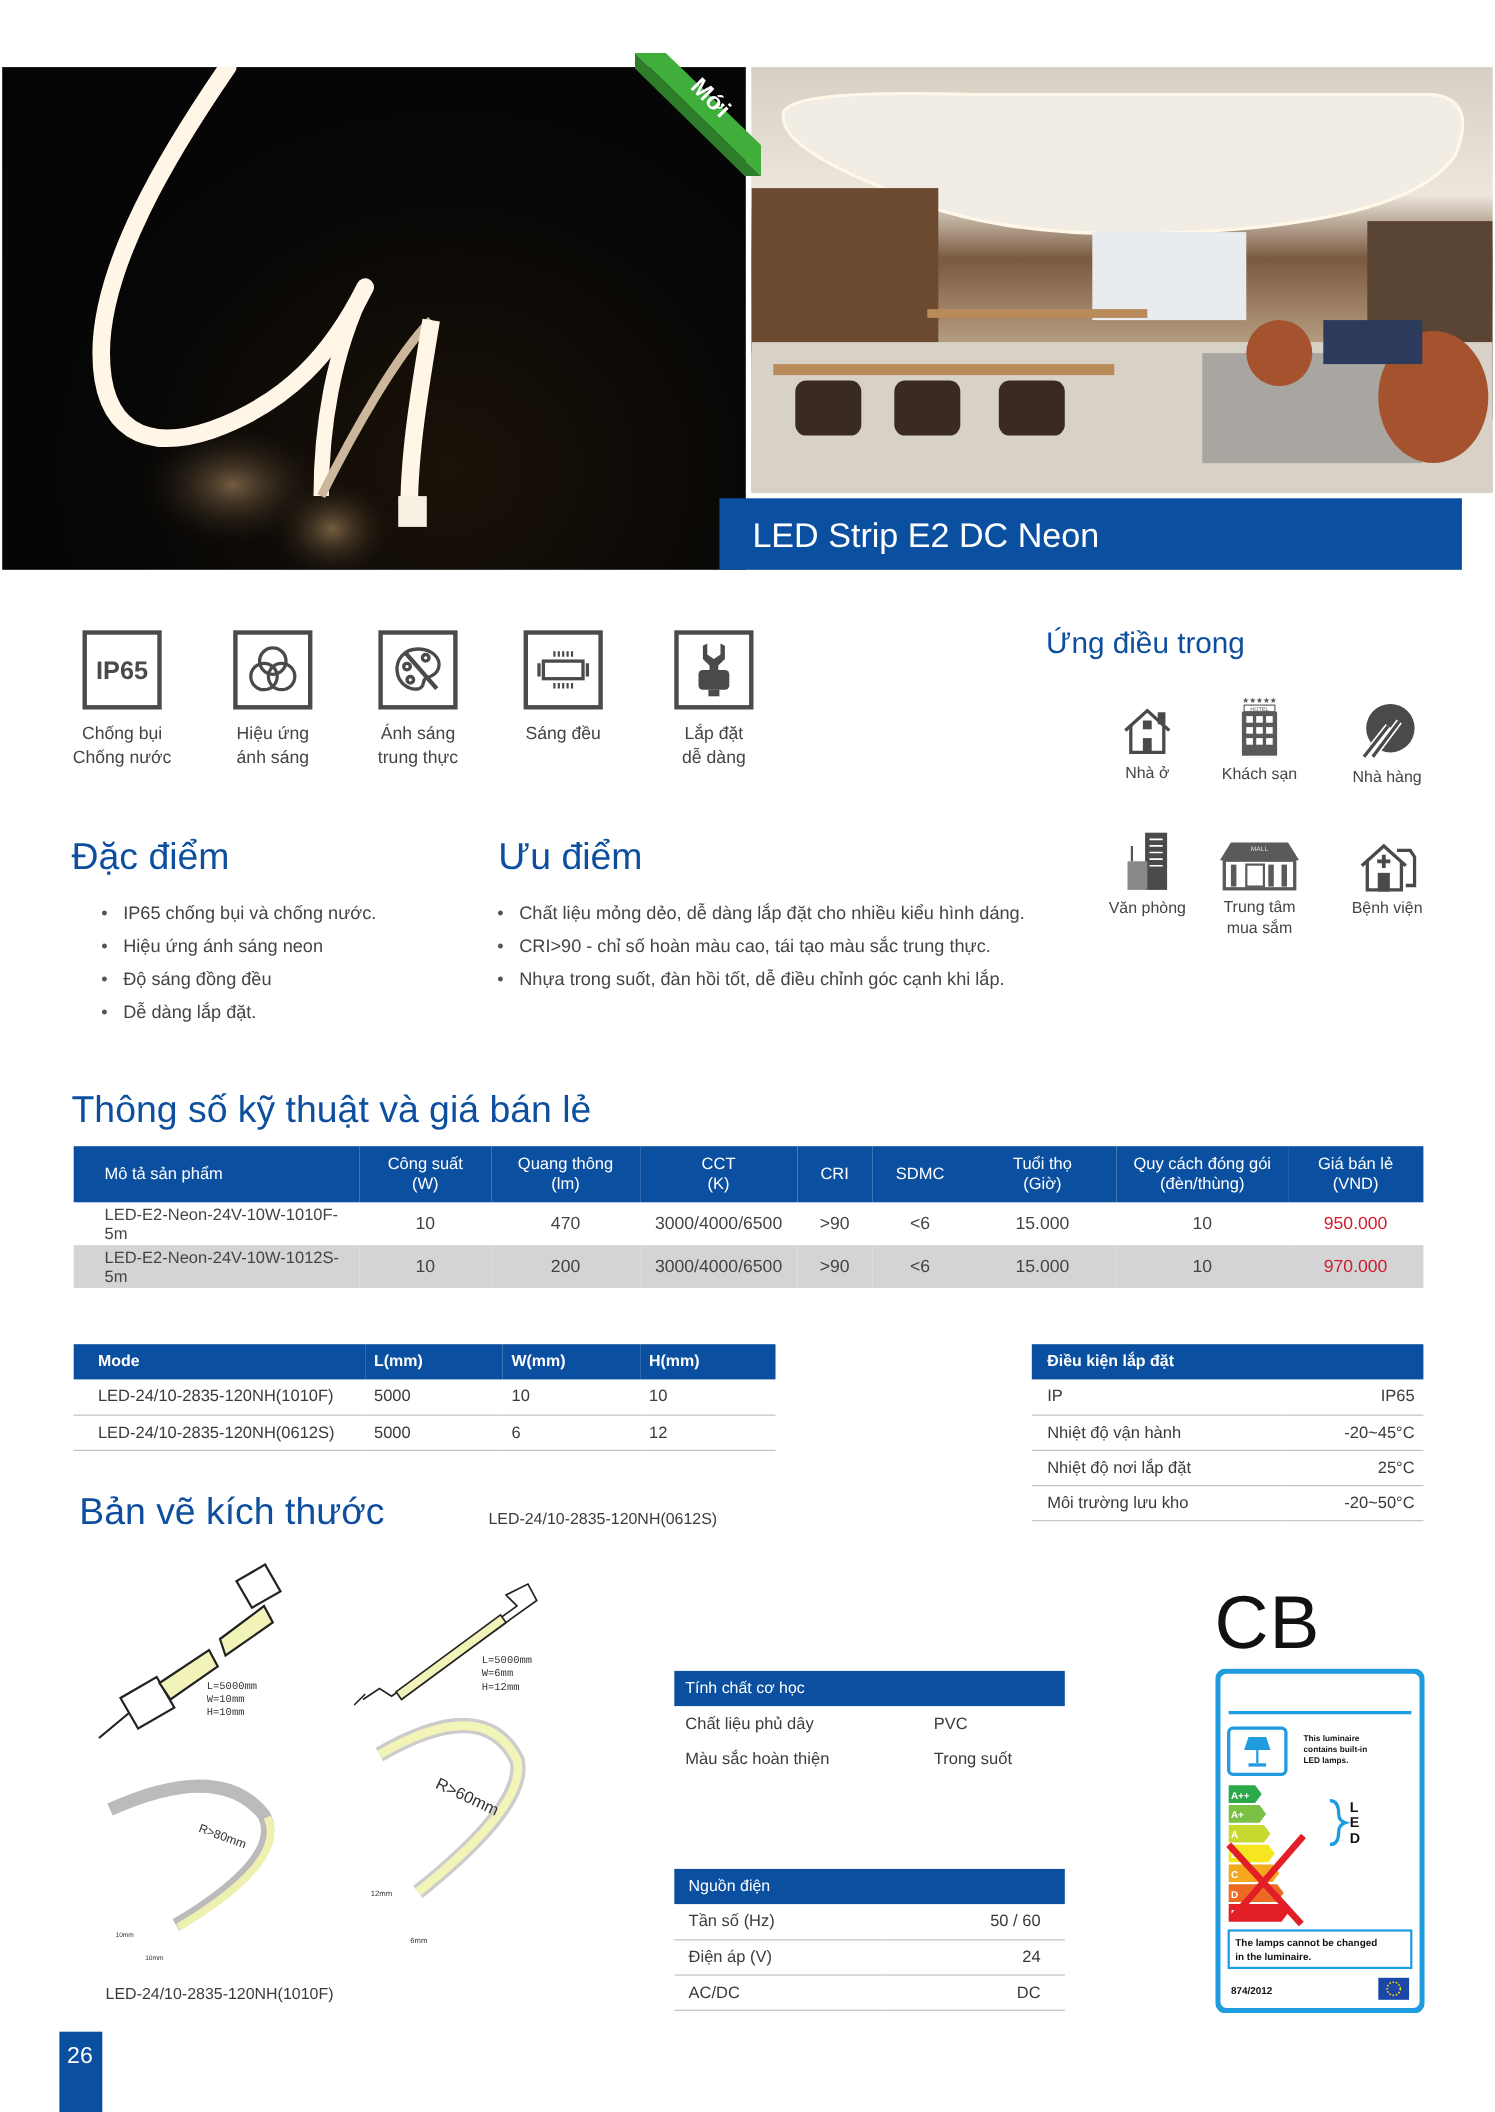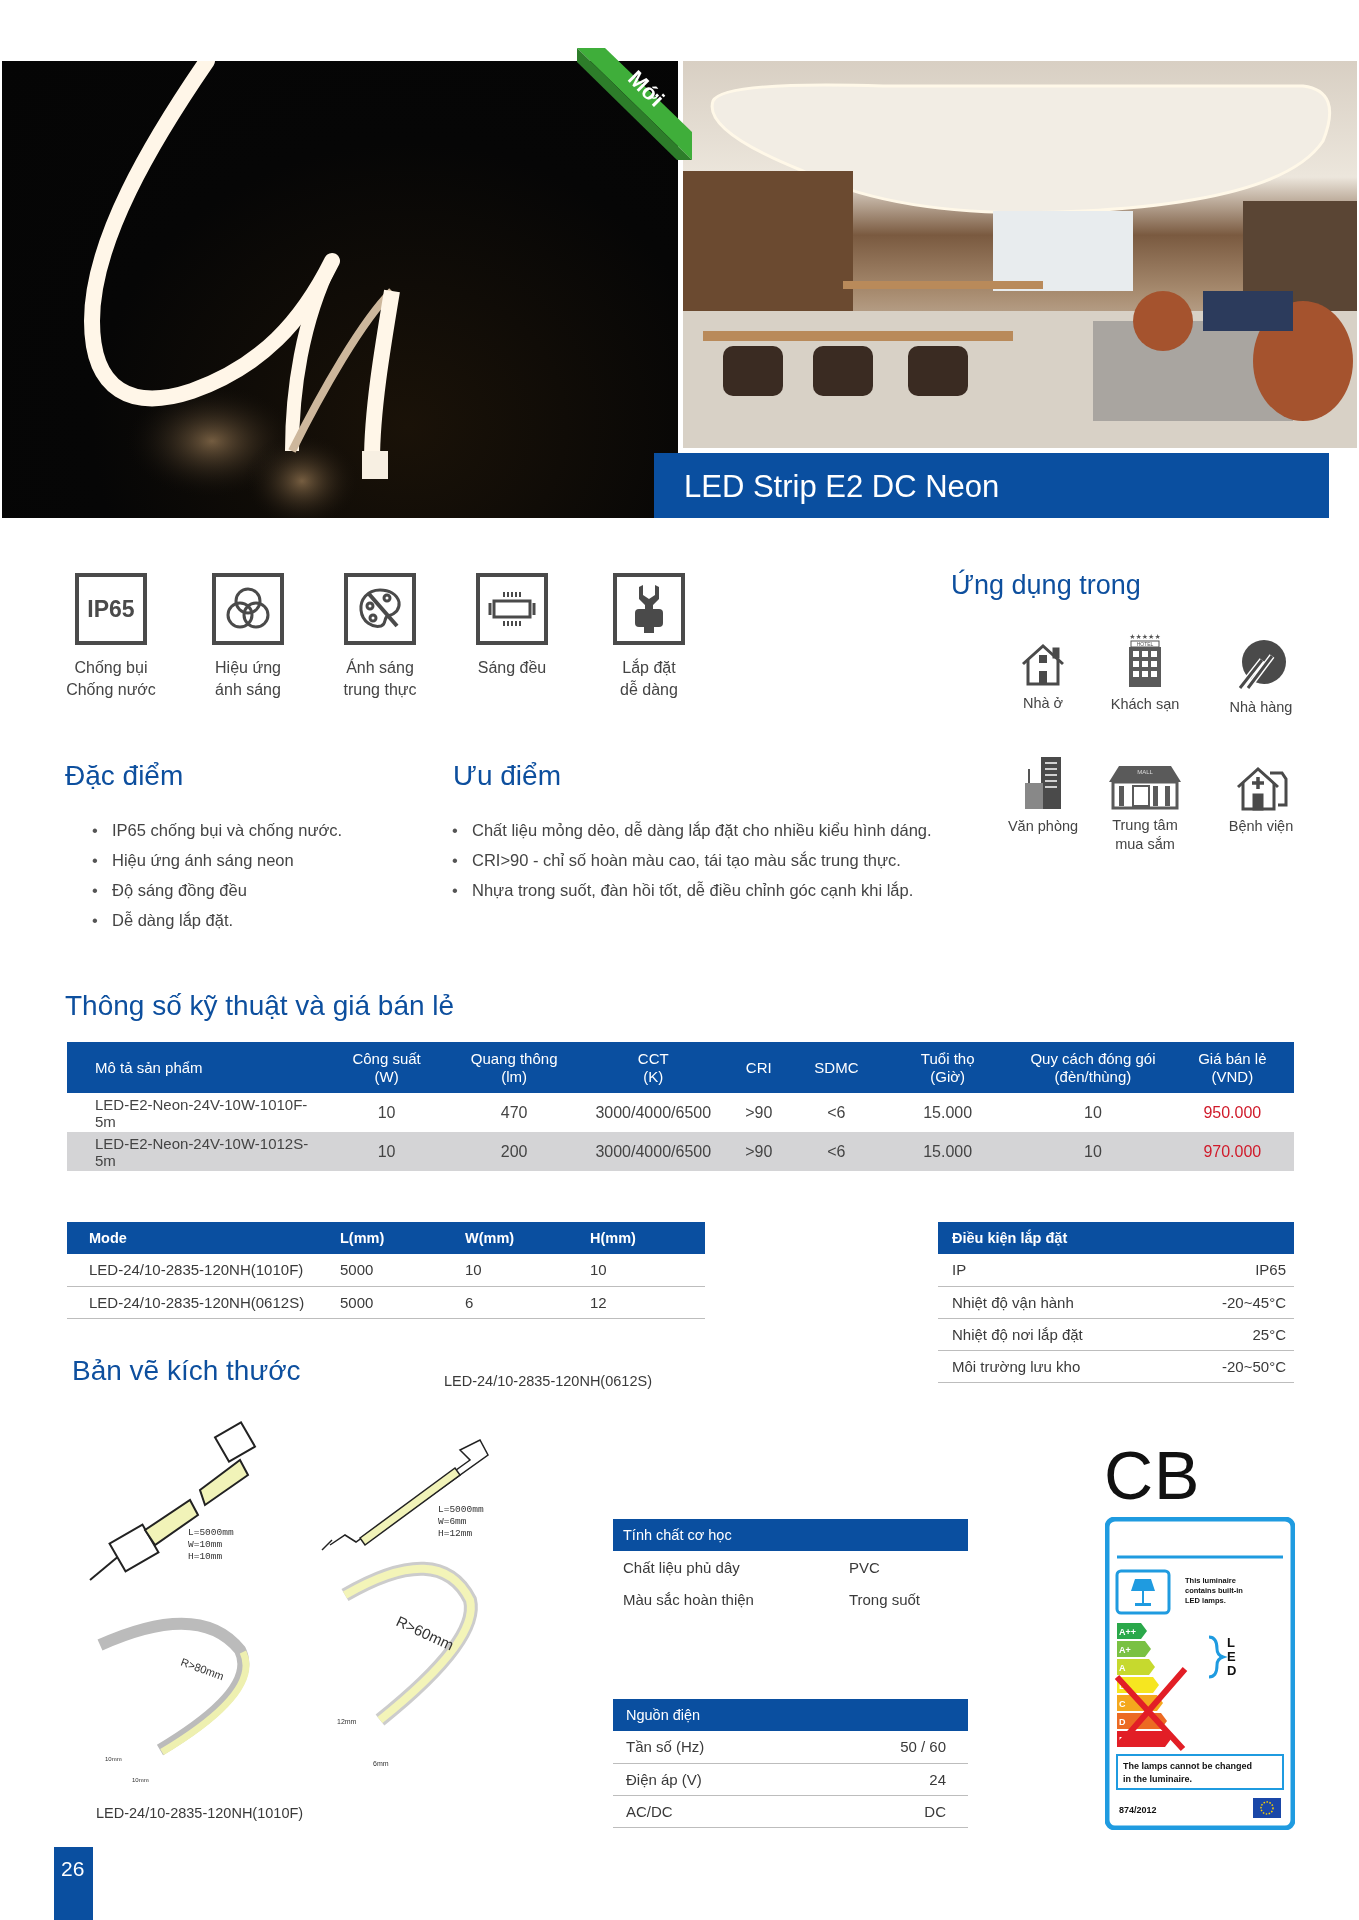--- a/index.html
+++ b/index.html
@@ -4,21 +4,21 @@
 <style>
   * { box-sizing: border-box; margin: 0; padding: 0; }
   body { width: 1359px; height: 1920px; background: #ffffff; position: relative; overflow: hidden; font-family: "Liberation Sans", "DejaVu Sans", sans-serif; color: #3a3a3a; }
   .abs { position: absolute; }
   .hero-left { left: 2px; top: 61px; width: 676px; height: 457px; background: radial-gradient(ellipse at 60% 80%, #1a1208 0%, #060606 55%, #050505 100%); overflow: hidden; }
   .hero-right { left: 683px; top: 61px; width: 674px; height: 387px; overflow: hidden; background: linear-gradient(180deg, #d8cfc3 0%, #ece6dc 30%, #7a5a40 45%, #a88c70 60%, #d9cfc2 80%, #cfc4b4 100%); }
   .ribbon { left: 577px; top: 48px; width: 115px; height: 112px; overflow: hidden; }
   .banner { left: 654px; top: 453px; width: 675px; height: 65px; background: #0a4fa0; color: #fff; font-size: 31px; padding: 16px 0 0 30px; }
   .feat { top: 573px; width: 120px; text-align: center; font-size: 16px; line-height: 22px; color: #444; }
   .feat .box { width: 72px; height: 72px; border: 4px solid #4a4a4a; margin: 0 auto 12px; display: flex; align-items: center; justify-content: center; }
-  .h2 { font-size: 28px; color: #0d4f9e; }
+  .h2 { font-size: 34px; color: #0d4f9e; }
   .bullets { font-size: 16.5px; color: #444; line-height: 30px; list-style: none; }
   .bullets li::before { content: "•"; display: inline-block; width: 20px; color: #555; }
   .app { width: 100px; text-align: center; font-size: 14.5px; color: #444; line-height: 19px; }
   .app svg { display: block; margin: 0 auto 6px; }
   table { border-collapse: collapse; }
   .spec { left: 67px; top: 1042px; width: 1227px; font-size: 16px; }
   .spec th { background: #0a4fa0; color: #fff; font-weight: normal; font-size: 15px; line-height: 18px; height: 51px; text-align: center; }
   .spec td { height: 39px; text-align: center; color: #444; }
   .spec tr.alt td { background: #d4d4d6; }
   .spec .price { color: #d01a2a; }
@@ -142,21 +142,21 @@
     <svg width="40" height="52" viewBox="0 0 40 52" fill="#4a4a4a">
         <path d="M14 2 L14 12 L20 16 L26 12 L26 2 L30 4 L30 16 L24 22 L24 28 L16 28 L16 22 L10 16 L10 4Z"></path>
         <rect x="6" y="26" width="28" height="18" rx="4"></rect>
         <rect x="15" y="44" width="10" height="6"></rect>
       </svg>
   </div>
   <div>Lắp đặt</div>
     <div>dễ dàng</div>
 </div>
 
-<div class="abs h2" style="left:951px;top:570px;font-size:27px">Ứng dụng trong</div>
+<div class="abs h2" style="left:951px;top:570px;font-size:27px">Ứng điều trong</div>
 <div class="abs app" style="left:993px;top:640px">
   <svg width="48" height="48" viewBox="0 0 48 48" fill="none" stroke="#4a4a4a" stroke-width="3">
       <path d="M4 24 L24 6 L44 24"></path>
       <path d="M9 20 L9 44 L39 44 L39 20"></path>
       <rect x="35" y="9" width="4" height="8" fill="#4a4a4a"></rect>
       <rect x="20" y="15" width="8" height="8" fill="#4a4a4a" stroke="none"></rect>
       <rect x="20" y="31" width="8" height="13" fill="#4a4a4a" stroke="none"></rect>
     </svg>
   <div>Nhà ở</div>
 </div>

